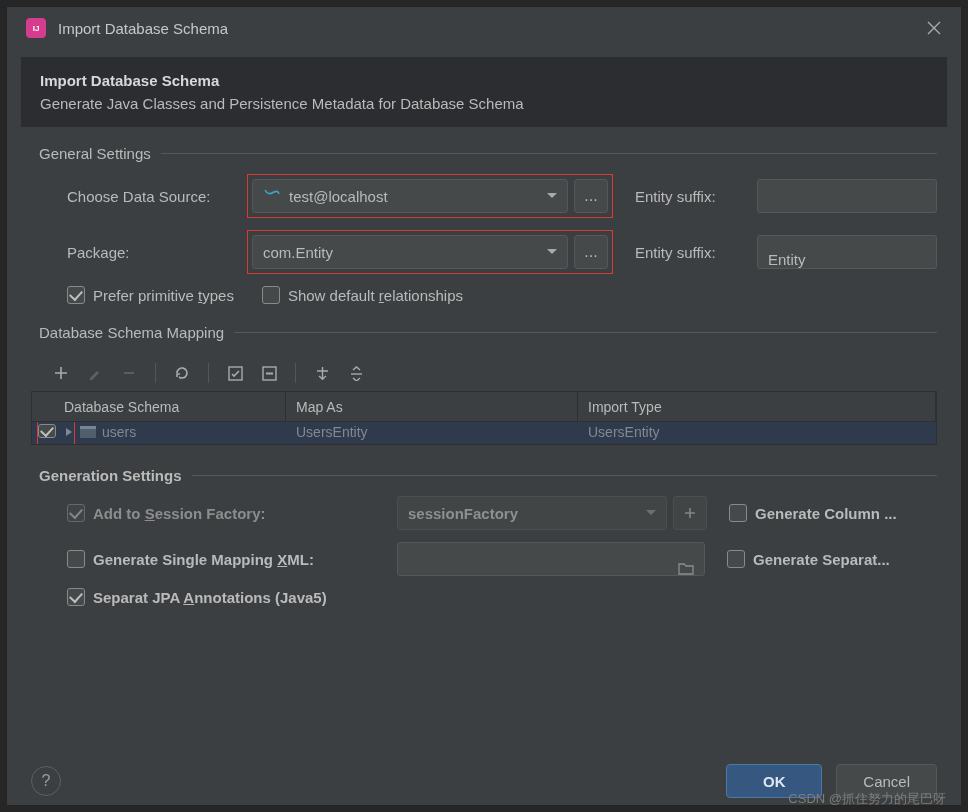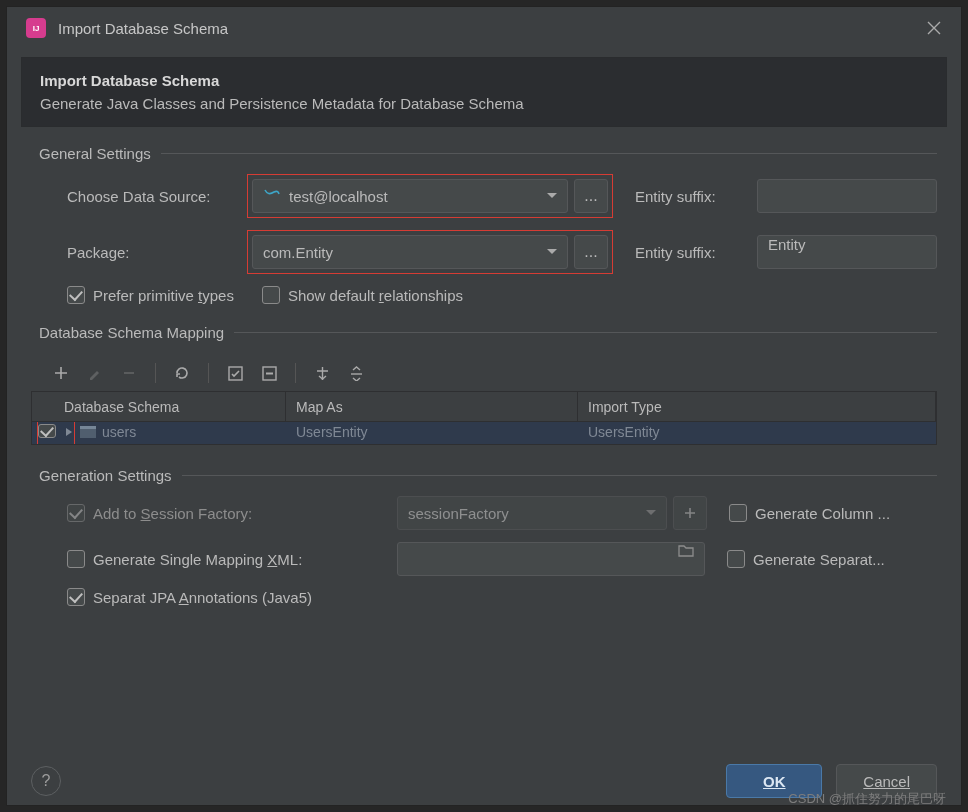--- a/index.html
+++ b/index.html
@@ -28,21 +28,21 @@
   .banner h1{margin:0 0 6px 0;font-size:15px;font-weight:bold;color:var(--text-bright);}
   .banner p{margin:0;font-size:15px;color:var(--text);}
   .section{padding:0 24px;}
   .sect-title{display:flex;align-items:center;color:var(--text);font-size:15px;margin:4px 0 12px 0;padding-left:8px;}
   .sect-title .rule{flex:1;height:1px;background:var(--border);margin-left:10px;}
   .form-row{display:flex;align-items:center;margin:10px 0 12px 36px;}
   .lbl{width:180px;color:var(--text);font-size:15px;}
   .lbl-narrow{width:122px;text-align:left;color:var(--text);font-size:15px;}
   .combo{position:relative;display:flex;align-items:center;height:34px;background:var(--field);border:1px solid var(--border);border-radius:3px;padding:0 28px 0 10px;color:var(--text);font-size:15px;min-width:0;}
   .combo .chev{position:absolute;right:8px;top:0;bottom:0;width:14px;display:flex;align-items:center;justify-content:center;}
-  .txt{height:34px;background:var(--field);border:1px solid var(--border);border-radius:3px;padding:0 10px;color:var(--text);font-size:15px;display:flex;align-items:flex-start;}
+  .txt{height:34px;background:var(--field);border:1px solid var(--border);border-radius:3px;padding:0 10px;color:var(--text);font-size:15px;display:flex;align-items:flex-end;}
   .mini-btn{width:34px;height:34px;background:var(--field);border:1px solid var(--border);border-radius:3px;display:flex;align-items:center;justify-content:center;color:var(--text);margin-left:6px;cursor:pointer;}
   .redbox{border:1px solid var(--highlight);padding:4px;display:flex;align-items:center;}
   .check-row{display:flex;align-items:center;margin:8px 0 10px 36px;gap:28px;}
   .chk{width:18px;height:18px;border:1px solid #8a8a8a;border-radius:3px;display:inline-flex;align-items:center;justify-content:center;margin-right:8px;background:var(--field);flex:0 0 18px;}
   .chk.checked::after{content:"";width:10px;height:6px;border-left:2px solid #bfbfbf;border-bottom:2px solid #bfbfbf;transform:rotate(-48deg);margin-top:-2px;}
   .chk.disabled{opacity:.55;}
   .opt{display:flex;align-items:center;color:var(--text);font-size:15px;}
   .under{text-decoration:underline;}
   
   .toolbar{display:flex;align-items:center;gap:10px;padding:8px 0 6px 18px;}
@@ -53,21 +53,21 @@
   .tbl{border:1px solid #2e2f31;background:#3c3f41;}
   .tbl-head{display:flex;background:#3c3f41;border-bottom:1px solid #2e2f31;height:30px;align-items:center;font-size:14px;color:var(--text);}
   .tbl-head>div{border-right:1px solid #2e2f31;padding:0 10px;height:100%;display:flex;align-items:center;}
   .col1{width:232px;}.col2{width:292px;}.col3{flex:1;}
   .tbl-row{display:flex;height:30px;align-items:center;background:var(--row-sel);color:#9aa2ad;font-size:14px;position:relative;overflow:hidden;}
   .tbl-row>div{padding:0 10px;}
   .row-red{position:absolute;left:5px;top:-3px;width:38px;height:34px;border:1px solid var(--highlight);}
   
   .dlg-bottom{margin-top:auto;display:flex;align-items:center;padding:8px 24px 0 24px;height:56px;background:var(--bg);}
   .help-btn{width:30px;height:30px;border:1px solid #5c5f61;border-radius:50%;display:flex;align-items:center;justify-content:center;color:#9d9d9d;font-size:16px;cursor:pointer;}
-  .btn{height:34px;padding:0 26px;border:1px solid var(--border);border-radius:4px;color:var(--text);font-size:15px;background:var(--field);cursor:pointer;display:flex;align-items:center;justify-content:center;text-decoration:underline;}
+  .btn{height:34px;padding:0 26px;border:1px solid var(--border);border-radius:4px;color:var(--text);font-size:15px;background:var(--field);cursor:pointer;display:flex;align-items:center;justify-content:center;}
   .btn.primary{background:var(--btn-blue);border-color:var(--btn-blue-border);color:#dce7f3;font-weight:600;}
   .watermark{position:absolute;right:22px;bottom:4px;color:#7d7d7d;font-size:13px;pointer-events:none;}
   svg{display:block;}
   .db-icon{margin-right:8px;}
   .ellipsis{white-space:nowrap;overflow:hidden;text-overflow:ellipsis;}
   .folder-icon{margin-left:auto;color:#8d8d8d;}
 </style>
 </head>
 <body>
 
@@ -226,21 +226,21 @@
               <rect x="0" y="0" width="16" height="3" fill="#8ea0b0"></rect>
             </svg>
           <span>users</span>
         </div>
         <div class="col2" style="opacity:.75;">UsersEntity</div>
         <div class="col3" style="opacity:.75;">UsersEntity</div>
       </div>
     </div>
   </div>
 
-  <div class="section" style="margin-top:18px;">
+  <div class="section" style="margin-top:18px;font-weight:bold;">
     <div class="sect-title">
       <span>Generation Settings</span>
         <div class="rule"></div>
     </div>
 
     <div class="form-row" style="margin-left:36px;">
       <div class="opt" style="width:330px;color:#8d8d8d">
         <span class="chk checked disabled"></span>
         <span><span>Add to </span><span class="under">S</span><span>ession Factory:</span></span>
       </div>

